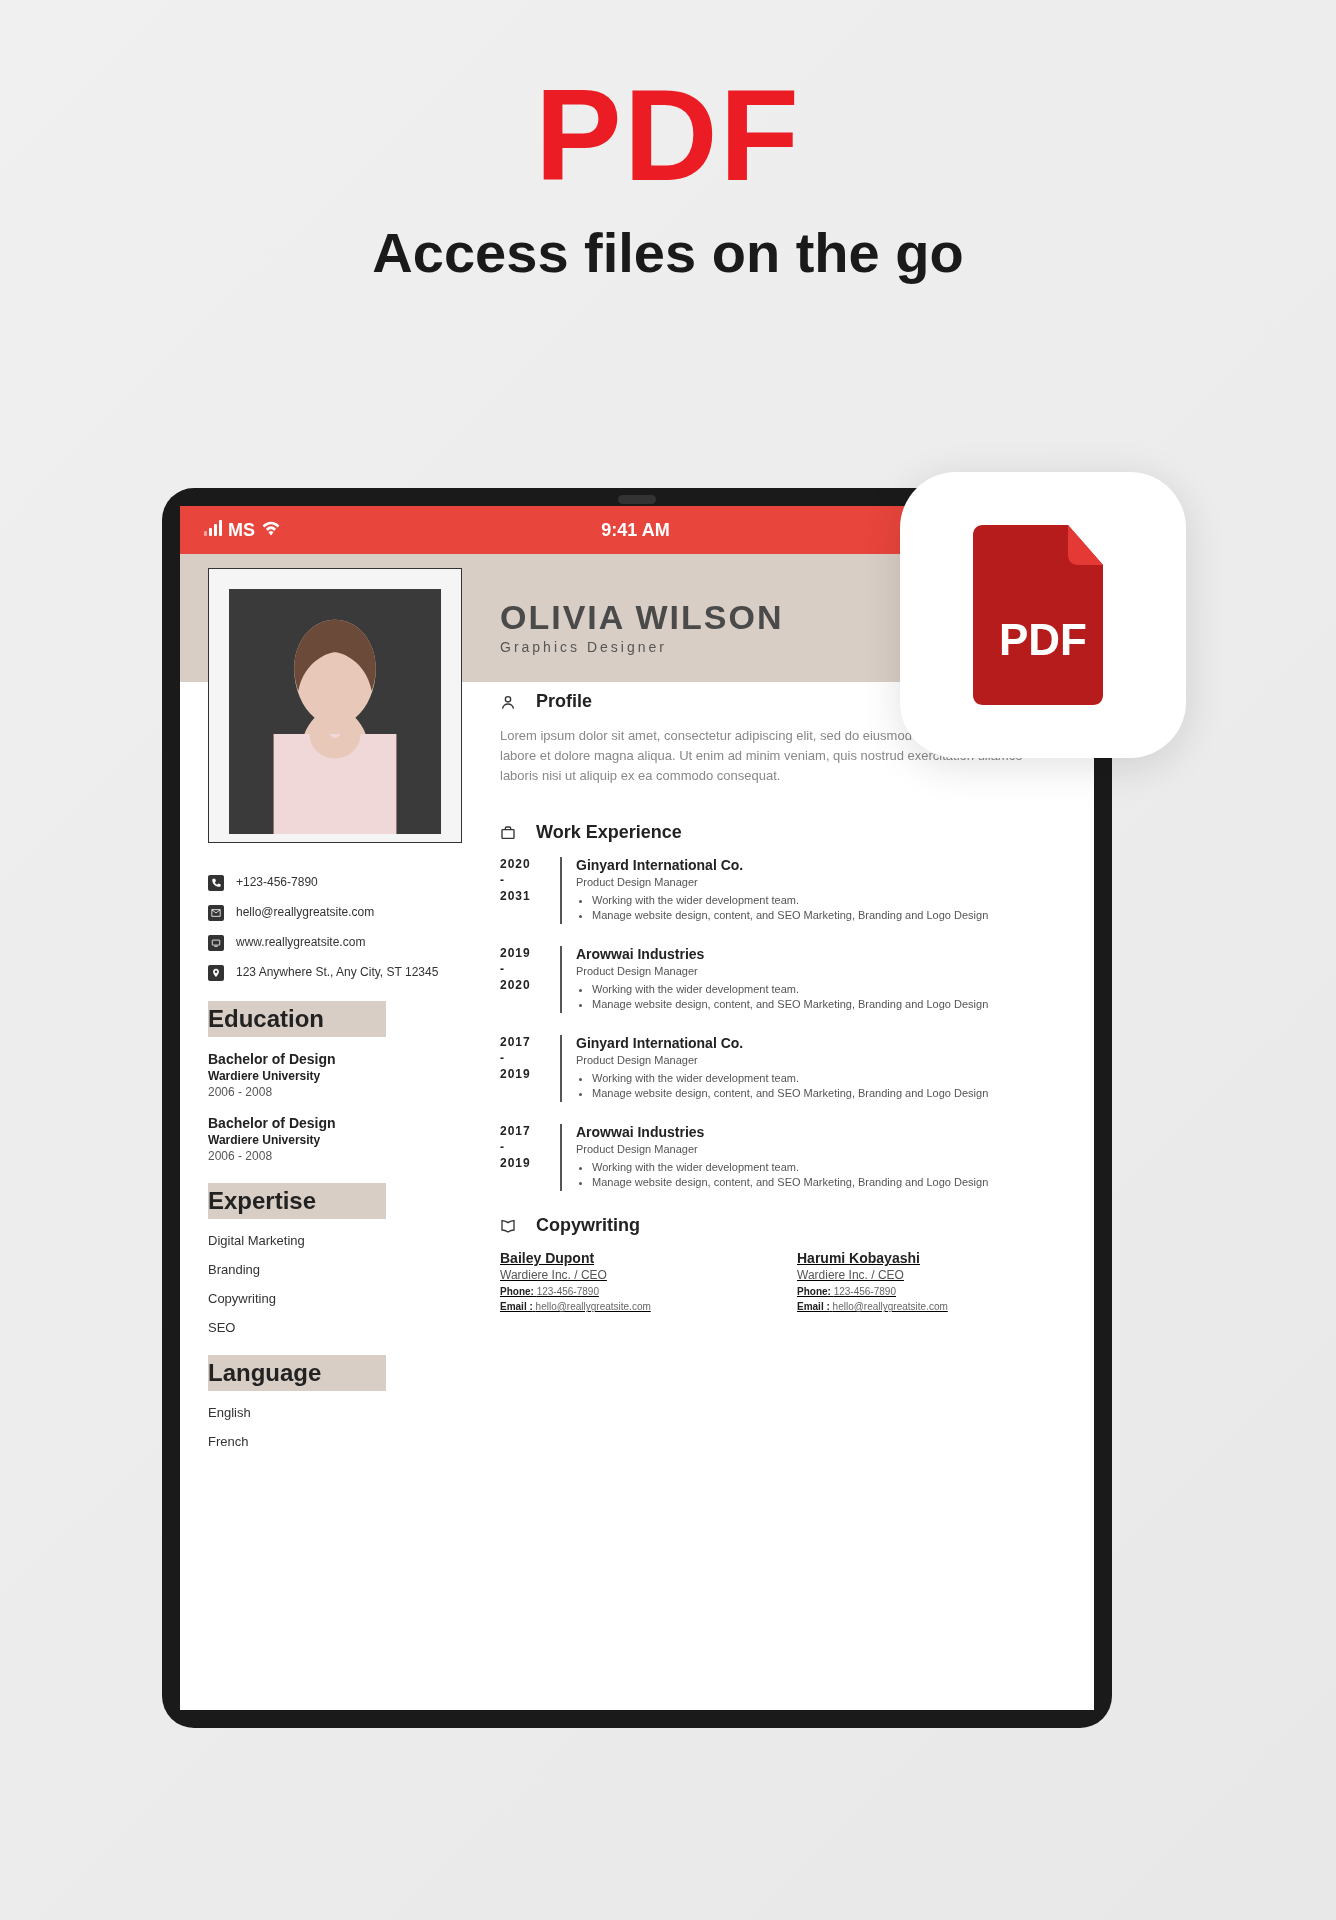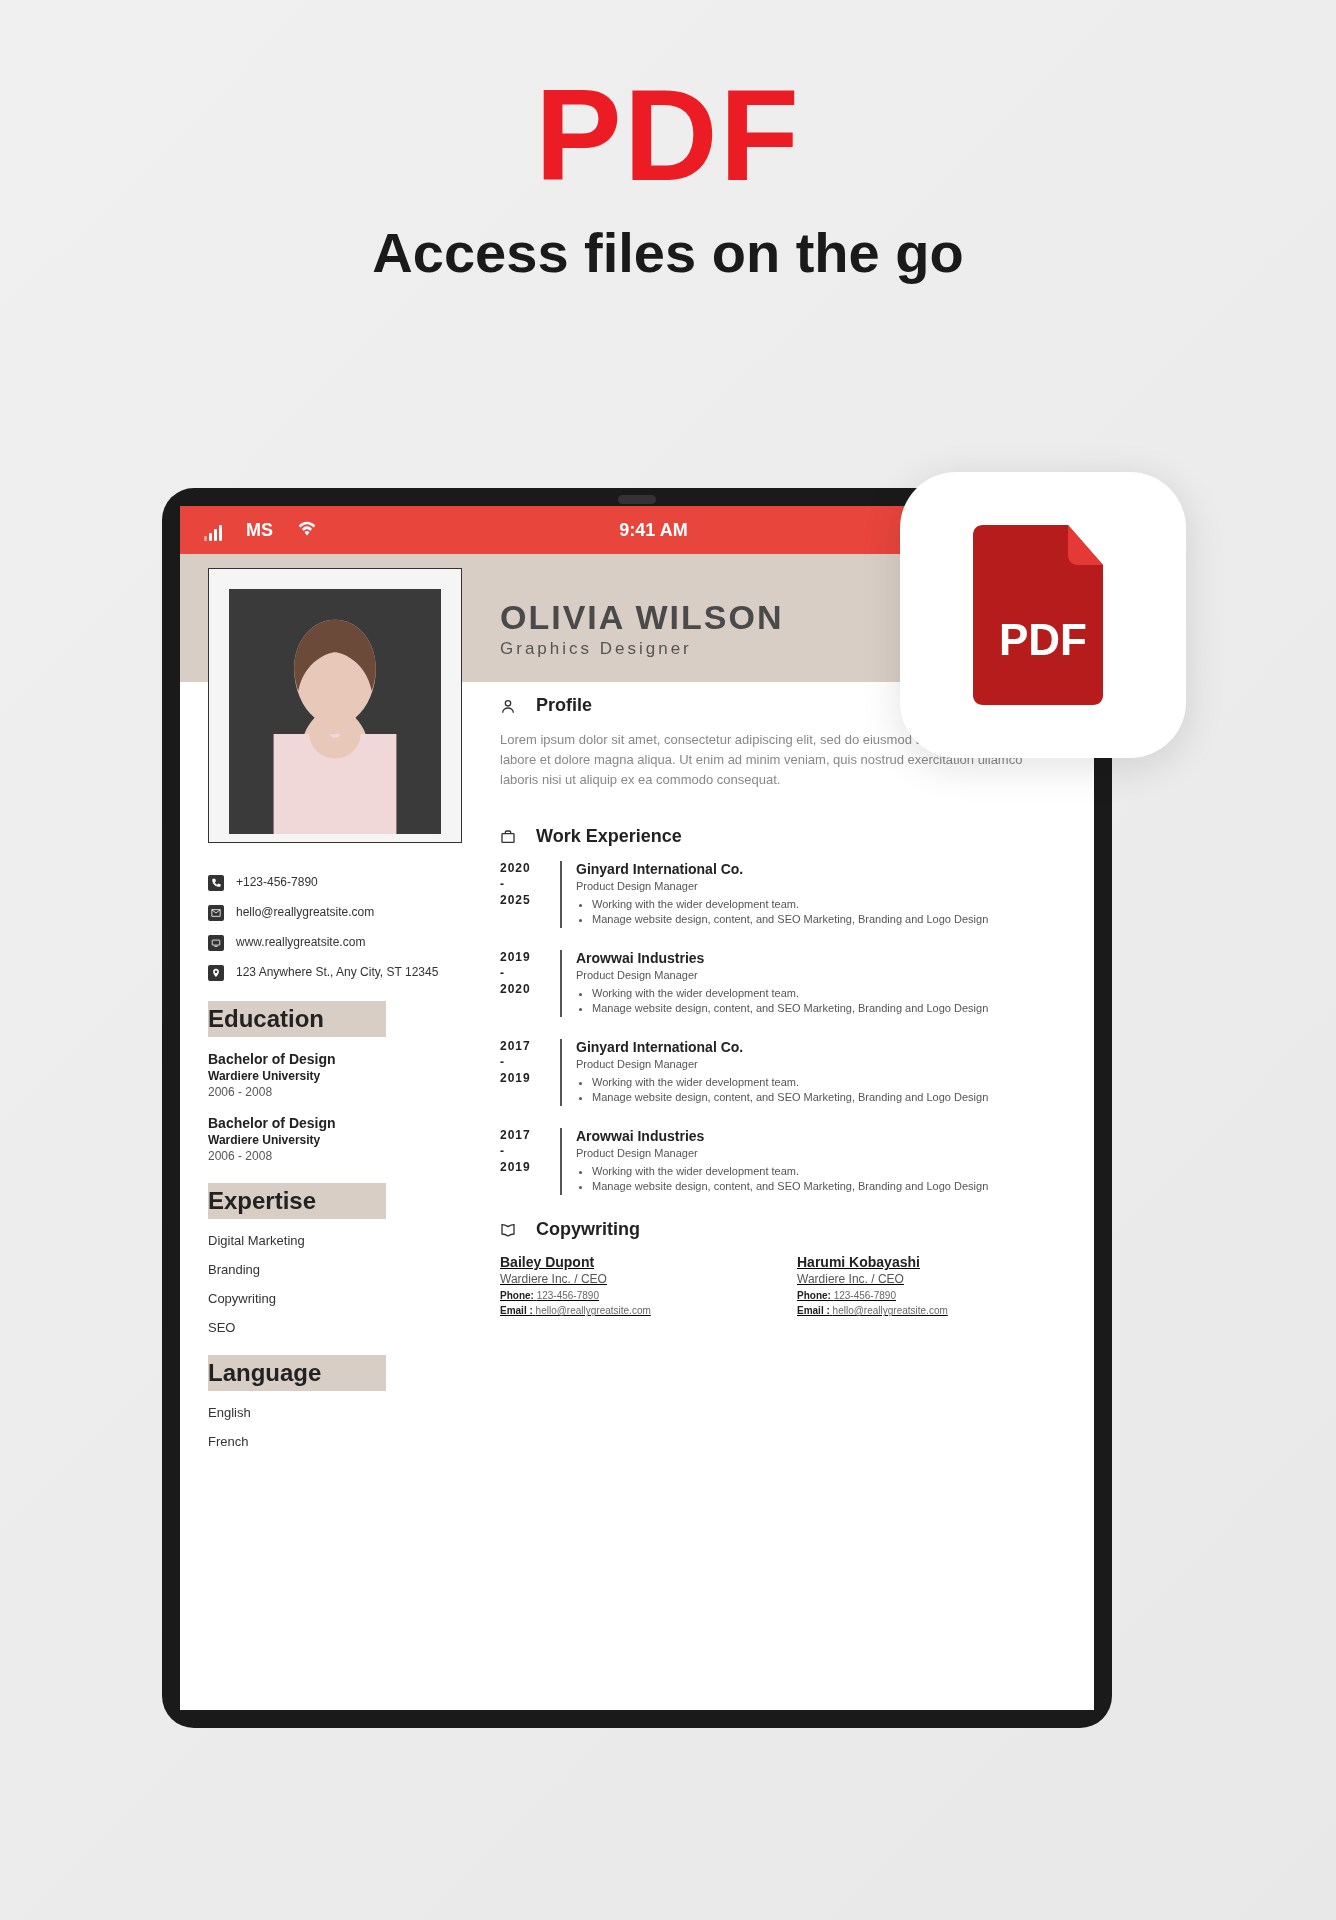--- a/index.html
+++ b/index.html
@@ -59,21 +59,21 @@
         height: 48px;
         background: #e8453c;
         display: flex;
         align-items: center;
         justify-content: space-between;
         padding: 0 24px;
         color: #fff;
         font-size: 18px;
         font-weight: 600;
     }
-    .status-left { display: flex; align-items: flex-end; gap: 24px; }
+    .status-left { display: flex; align-items: flex-start; gap: 6px; }
     .signal-bars { display: flex; align-items: flex-end; gap: 2px; height: 16px; }
     .bar { width: 3px; background: #fff; border-radius: 1px; }
     .bar.b1 { height: 5px; opacity: 0.5; }
     .bar.b2 { height: 8px; }
     .bar.b3 { height: 12px; }
     .bar.b4 { height: 16px; }
     .wifi-icon svg { width: 20px; height: 16px; fill: #fff; }
     .app-bar {
         height: 90px;
         background: #e8453c;
@@ -149,21 +149,21 @@
     .edu-uni { font-size: 12px; font-weight: 600; color: #222; margin-top: 2px; }
     .edu-yr { font-size: 12px; color: #555; margin-top: 2px; }
     .skill-row { font-size: 13px; color: #333; margin-bottom: 14px; }
     .right-col {
         flex: 1;
         padding: 14px 30px 20px 10px;
         position: relative;
         z-index: 2;
     }
     .name-h { font-size: 34px; font-weight: 800; letter-spacing: 2px; color: #4a4a4a; margin-top: 30px; }
-    .role-h { font-size: 17px; letter-spacing: 3px; color: #555; margin-top: 2px; }
+    .role-h { font-size: 14px; letter-spacing: 3px; color: #555; margin-top: 2px; }
     .rsec { margin-top: 36px; }
     .rsec-h { display: flex; align-items: center; gap: 20px; font-size: 18px; font-weight: 700; color: #222; margin-bottom: 14px; }
     .rsec-h .hicon { width: 16px; height: 16px; }
     .rsec-h .hicon svg { width: 16px; height: 16px; fill: none; stroke: #333; stroke-width: 2; }
     .profile-p { font-size: 13px; color: #888; line-height: 1.55; }
     .exp-item { display: flex; gap: 18px; margin-bottom: 22px; }
     .exp-years { font-size: 12px; font-weight: 700; color: #222; letter-spacing: 1px; width: 42px; text-align: left; }
     .exp-years .dash { margin: 2px 0; }
     .exp-body { border-left: 2px solid #555; padding-left: 14px; flex: 1; }
     .exp-co { font-size: 14px; font-weight: 700; color: #222; }
@@ -321,21 +321,21 @@
                     <rect x="3" y="7" width="18" height="13" rx="1"></rect>
                     <path d="M8 7V5a2 2 0 012-2h4a2 2 0 012 2v2"></path>
                   </svg></span>
                             <span>Work Experience</span>
                         </div>
 
                         <div class="exp-item">
                             <div class="exp-years">
                                 <div>2020</div>
                   <div class="dash">-</div>
-                  <div>2025</div>
+                  <div>2031</div>
                             </div>
                             <div class="exp-body">
                                 <div class="exp-co">Ginyard International Co.</div>
                                 <div class="exp-role">Product Design Manager</div>
                                 <ul class="exp-ul">
                                     <li>Working with the wider development team.</li>
                                     <li>Manage website design, content, and SEO Marketing, Branding and Logo Design</li>
                                 </ul>
                             </div>
                         </div>

